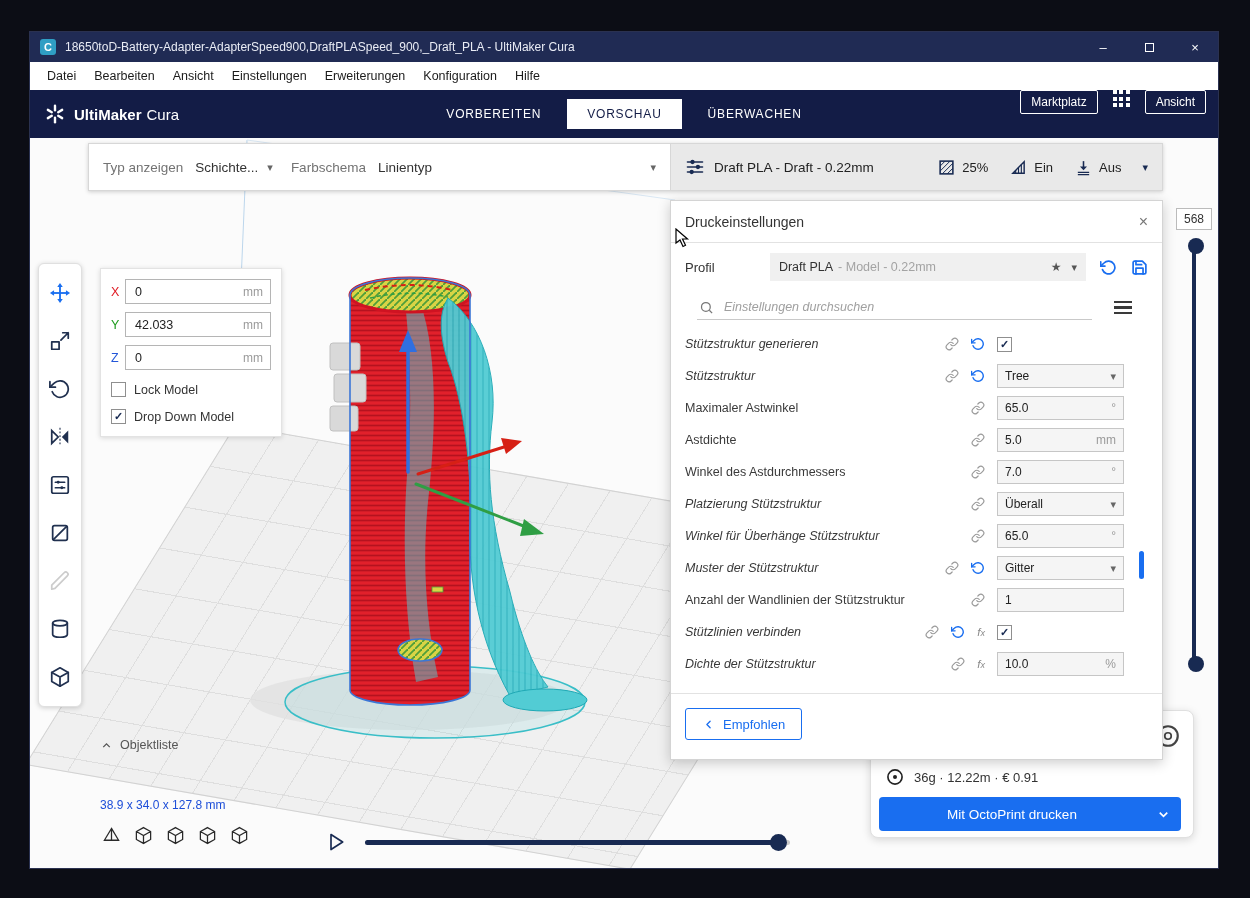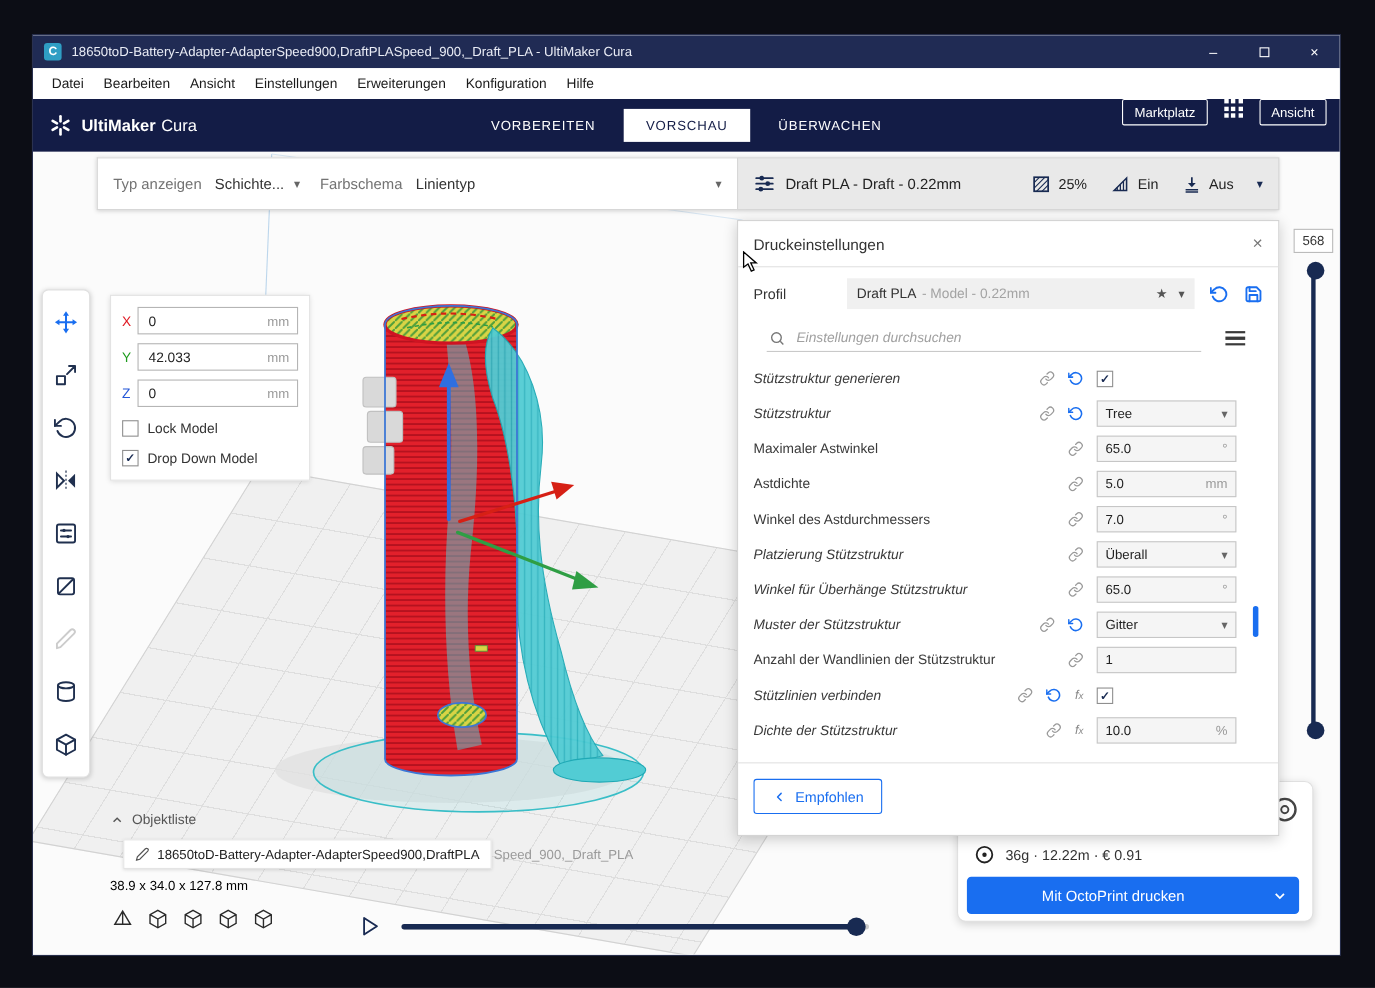--- a/index.html
+++ b/index.html
@@ -97,21 +97,21 @@
   .pos-box { flex:1; height:25px; border:1px solid #b5b5b5; background:#fff; display:flex; align-items:center; padding:0 7px; }
   .pos-box input { border:none; outline:none; flex:1; width:60px; font-size:12.5px; color:#222; font-family:inherit; background:transparent; }
   .pos-unit { color:#9a9a9a; font-size:12px; }
   .cb-row { display:flex; align-items:center; gap:8px; margin-top:12px; font-size:12.5px; color:#333; }
 
   
   .objlist-header { position:absolute; left:70px; top:706px; display:flex; align-items:center; gap:7px; font-size:12.5px; color:#555; z-index:5; }
   .objname-row { position:absolute; left:82px; top:731px; display:flex; align-items:center; z-index:5; }
   .objname-box { background:#fff; height:27px; display:flex; align-items:center; gap:7px; padding:0 10px; border:1px solid #e4e4e4; box-shadow:0 1px 3px rgba(0,0,0,.12); font-size:12px; color:#222; white-space:nowrap; }
   .objname-overflow { color:#9a9a9a; font-size:12px; margin-left:2px; white-space:nowrap; }
-  .obj-dims { position:absolute; left:70px; top:766px; font-size:12px; color:#000000; z-index:5; }
+  .obj-dims { position:absolute; left:70px; top:766px; font-size:12px; color:#1d4ed8; z-index:5; }
   .obj-icons { position:absolute; left:72px; top:794px; display:flex; gap:13px; z-index:5; }
 
   
   .layer-value { position:absolute; left:1146px; top:176px; width:36px; height:22px; background:#fff; border:1px solid #bbb; display:flex; align-items:center; justify-content:center; font-size:12px; color:#333; z-index:15; }
   .layer-track { position:absolute; left:1162px; top:213px; width:4px; height:419px; background:#182a52; border-radius:2px; z-index:15; }
   .layer-handle { position:absolute; width:16px; height:16px; border-radius:50%; background:#182a52; z-index:16; }
 
   
   .play-btn { position:absolute; left:296px; top:800px; z-index:15; }
   .time-track { position:absolute; left:335px; top:808px; width:425px; height:5px; background:#c9c9c9; border-radius:3px; z-index:15; }
@@ -698,31 +698,20 @@
         <span class="time-fill"></span>
       </div>
   <div class="time-handle"></div>
 
   <div class="objlist-header">
     <svg width="13" height="13" viewBox="0 0 24 24">
           <polyline points="6 15 12 9 18 15" fill="none" stroke="#555" stroke-width="2.4"></polyline>
         </svg>
     <span>Objektliste</span>
   </div>
-  <div class="objname-row">
-    <span class="objname-box">
-      <span>
-        <svg width="13" height="13" viewBox="0 0 24 24">
-              <path d="M17 3a2.8 2.8 0 1 1 4 4L7.5 20.5 2 22l1.5-5.5z" fill="none" stroke="#555" stroke-width="2"></path>
-            </svg>
-      </span>
-      <span>18650toD-Battery-Adapter-AdapterSpeed900,DraftPLA</span>
-    </span>
-    <span class="objname-overflow">Speed_900,_Draft_PLA</span>
-  </div>
   <div class="obj-dims">38.9 x 34.0 x 127.8 mm</div>
   <div class="obj-icons">
     <span>
           <svg width="19" height="19" viewBox="0 0 24 24">
             <path d="M12 3 L21 18 H3 Z M12 3 V18" fill="none" stroke="#2a2a2a" stroke-width="1.6"></path>
           </svg>
         </span>
     <span>
           <svg width="19" height="19" viewBox="0 0 24 24">
             <path d="M12 2 21 7 v10 l-9 5 -9 -5 V7 z M3 7 l9 5 9 -5 M12 12 v10" fill="none" stroke="#2a2a2a" stroke-width="1.6"></path>

